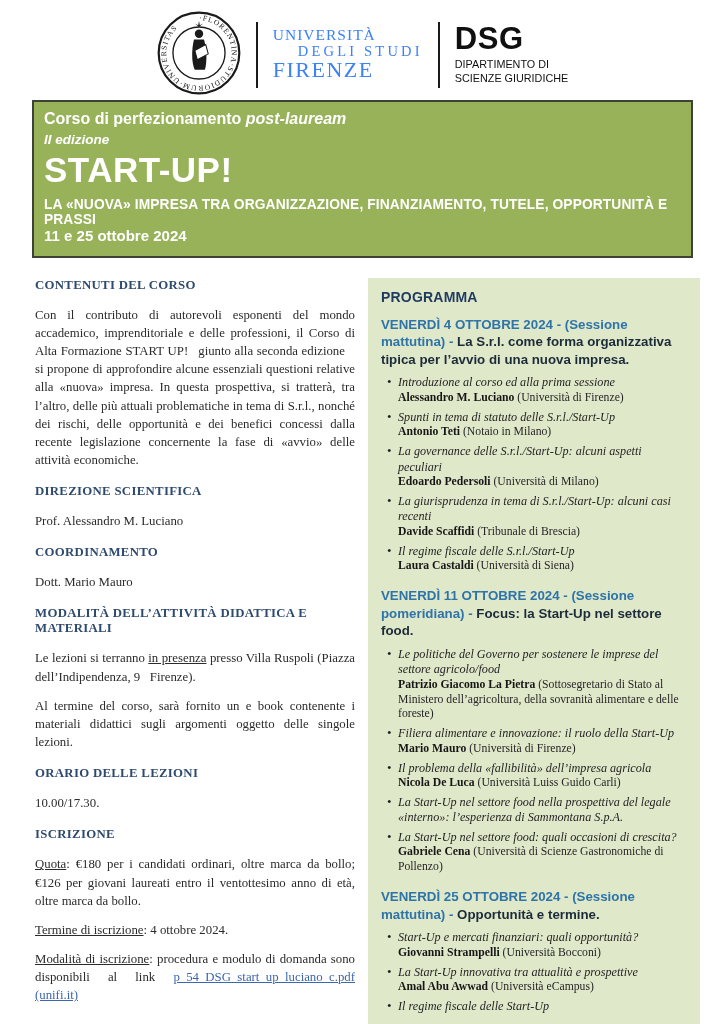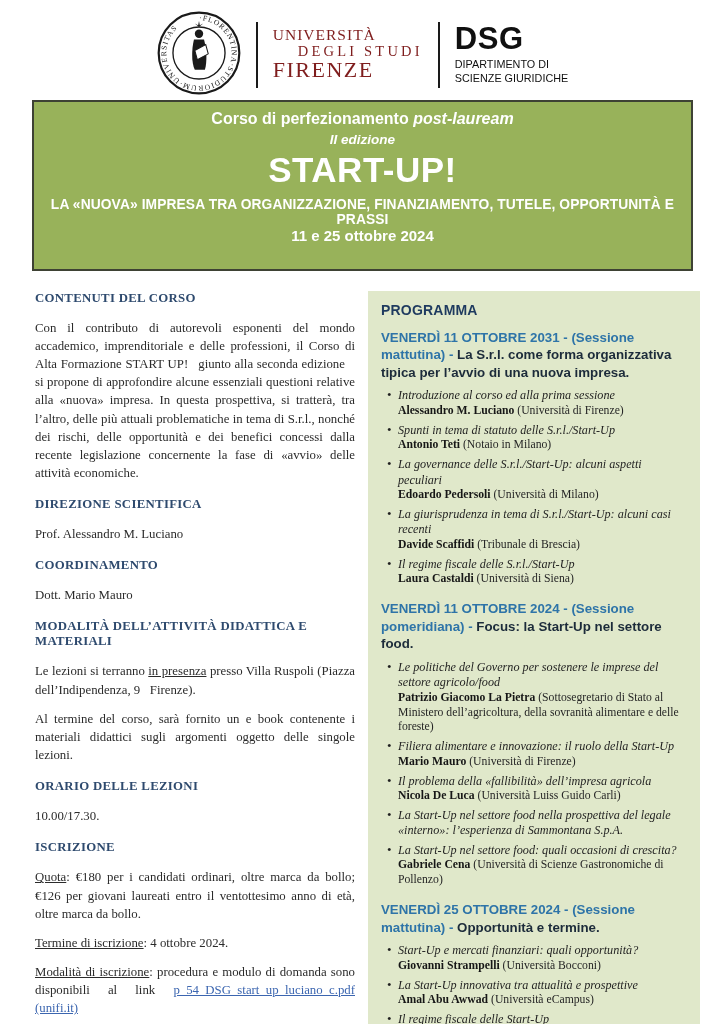--- a/index.html
+++ b/index.html
@@ -3,31 +3,31 @@
 <meta charset="utf-8">
 <style>
   * { box-sizing: border-box; }
   html,body { margin:0; padding:0; background:#ffffff; }
   body { width:725px; height:1024px; font-family:"Liberation Serif", serif; }
   .page { position:relative; width:725px; height:1024px; overflow:hidden; background:#fff; }
 
   
   header { display:flex; align-items:center; justify-content:center; gap:15px; padding-top:13px; height:96px; }
   .vline { width:2px; height:66px; background:#1a1a1a; }
-  .uni-block { color:#7f1d1d; line-height:1.04; text-align:left; }
+  .uni-block { color:#3b82f6; line-height:1.04; text-align:left; }
   .uni-l1 { font-size:15.5px; letter-spacing:1px; }
   .uni-l2 { font-size:14.5px; letter-spacing:3.2px;margin-left:25px; }
   .uni-l3 { font-size:22px; letter-spacing:1.5px; }
   .dsg-block { font-family:"Liberation Sans", sans-serif; color:#101010; text-align:left; }
   .dsg-acronym { font-size:31px; font-weight:800; line-height:0.95; letter-spacing:0.5px; }
   .dsg-name { font-size:10.8px; line-height:1.3; margin-top:3px; }
 
   
   .banner { margin:4px 32px 0; background:#98B25A; border:2px solid #3E4234; color:#fff;
-            text-align:center; font-family:"Liberation Sans", sans-serif; padding:8px 10px 25px; }
+            font-family:"Liberation Sans", sans-serif; padding:8px 10px 12px; }
   .b1 { font-size:16px; font-weight:bold; }
   .b1 em { font-style:italic; }
   .b2 { font-size:13.5px; font-weight:bold; font-style:italic; margin-top:4px; }
   .b-title { font-size:35px; font-weight:bold; letter-spacing:0.5px; margin-top:5px; line-height:1.05; }
   .b-sub { font-size:13.8px; font-weight:bold; margin-top:8px; letter-spacing:0.1px; }
   .b-dates { font-size:15px; font-weight:bold; }
 
   
   main { display:flex; align-items:flex-start; gap:13px; margin:20px 25px 0 35px; }
 
@@ -136,21 +136,21 @@
         <p><span class="u">Modalità di iscrizione</span><span>: procedura e modulo di domanda sono disponibili al link </span><a class="link">p_54_DSG_start_up_luciano_c.pdf (unifi.it)</a></p>
       </section>
 
     </div>
 
     <aside class="program">
       <h2>PROGRAMMA</h2>
       <div>
 
           <section class="session">
-            <h3><span class="date">VENERDÌ 11 OTTOBRE 2031 - (Sessione mattutina) - </span><span class="stitle">La S.r.l. come forma organizzativa tipica per l’avvio di una nuova impresa.</span></h3>
+            <h3><span class="date">VENERDÌ 4 OTTOBRE 2024 - (Sessione mattutina) - </span><span class="stitle">La S.r.l. come forma organizzativa tipica per l’avvio di una nuova impresa.</span></h3>
             <ul>
 
                 <li>
                   <div class="it">Introduzione al corso ed alla prima sessione</div>
                   <div class="sp"><strong>Alessandro M. Luciano</strong> <span>(Università di Firenze)</span></div>
                 </li>
 
                 <li>
                   <div class="it">Spunti in tema di statuto delle S.r.l./Start-Up</div>
                   <div class="sp"><strong>Antonio Teti</strong> <span>(Notaio in Milano)</span></div>

